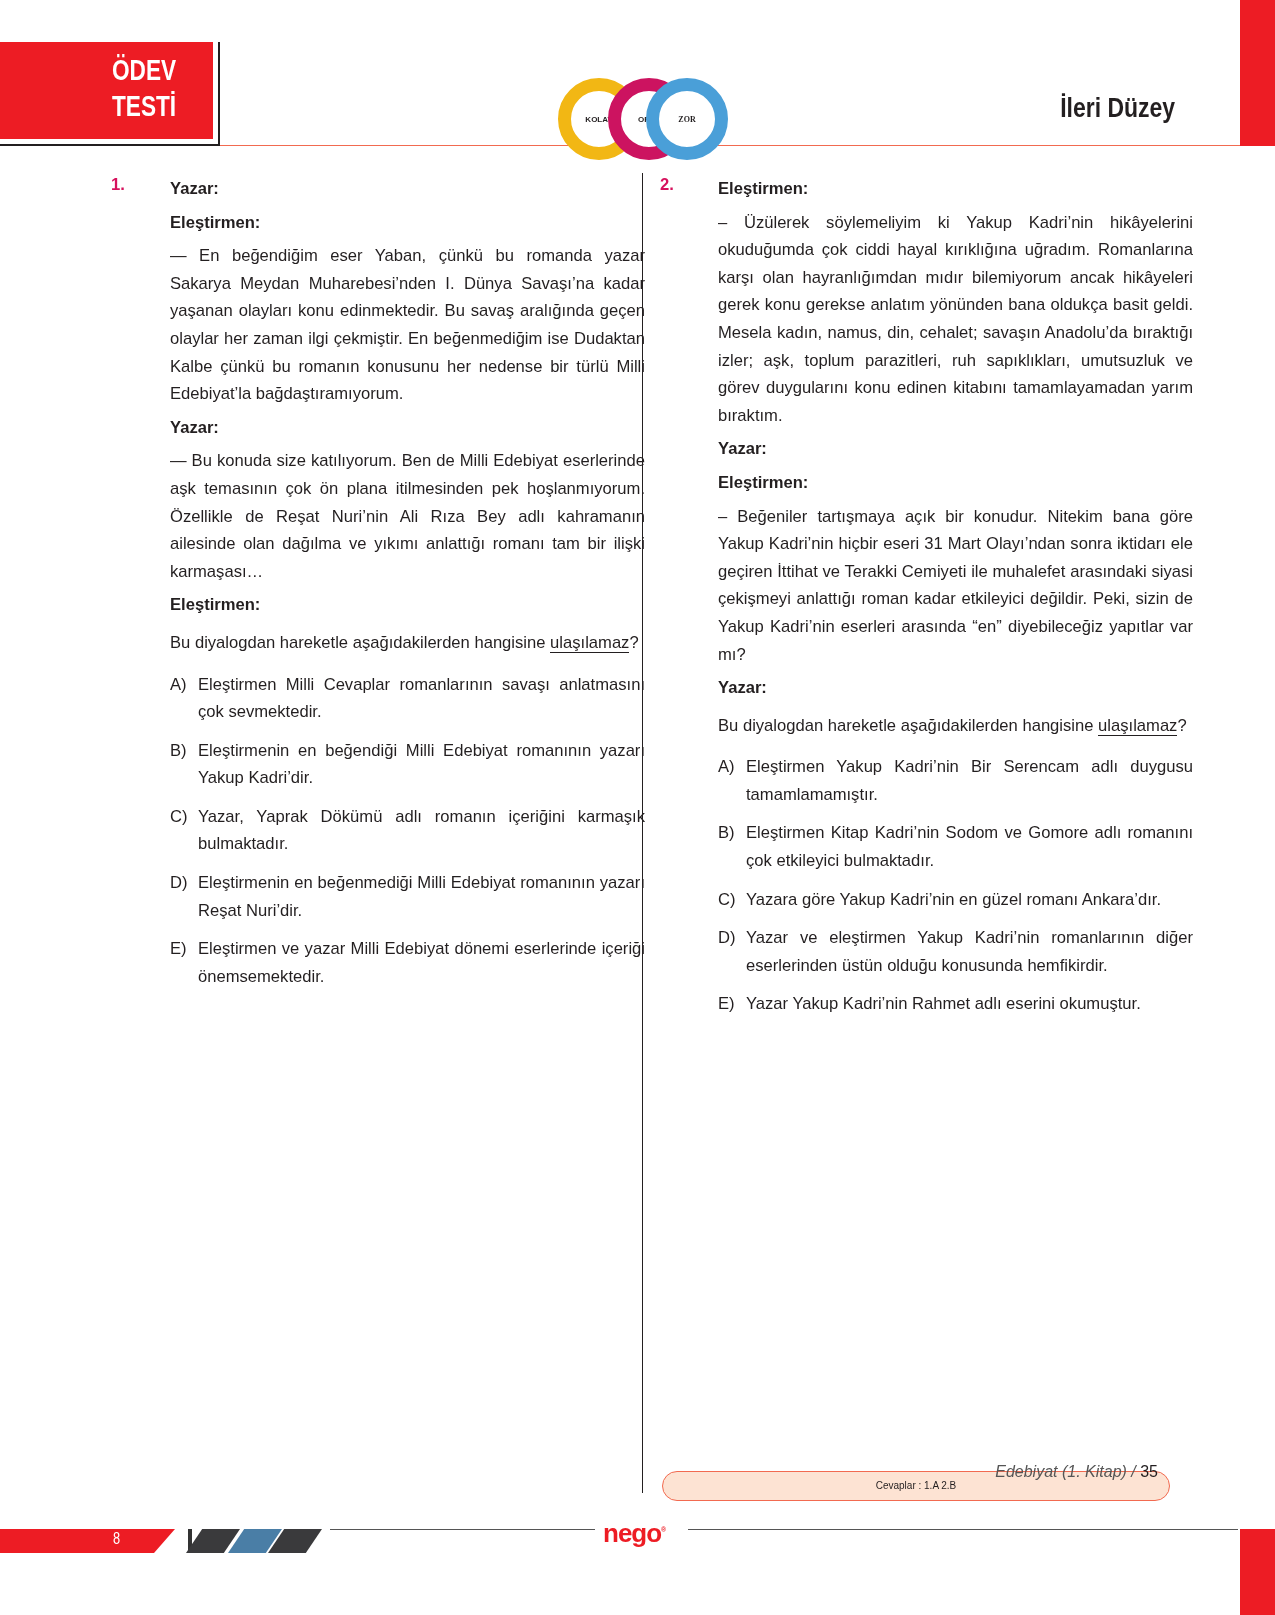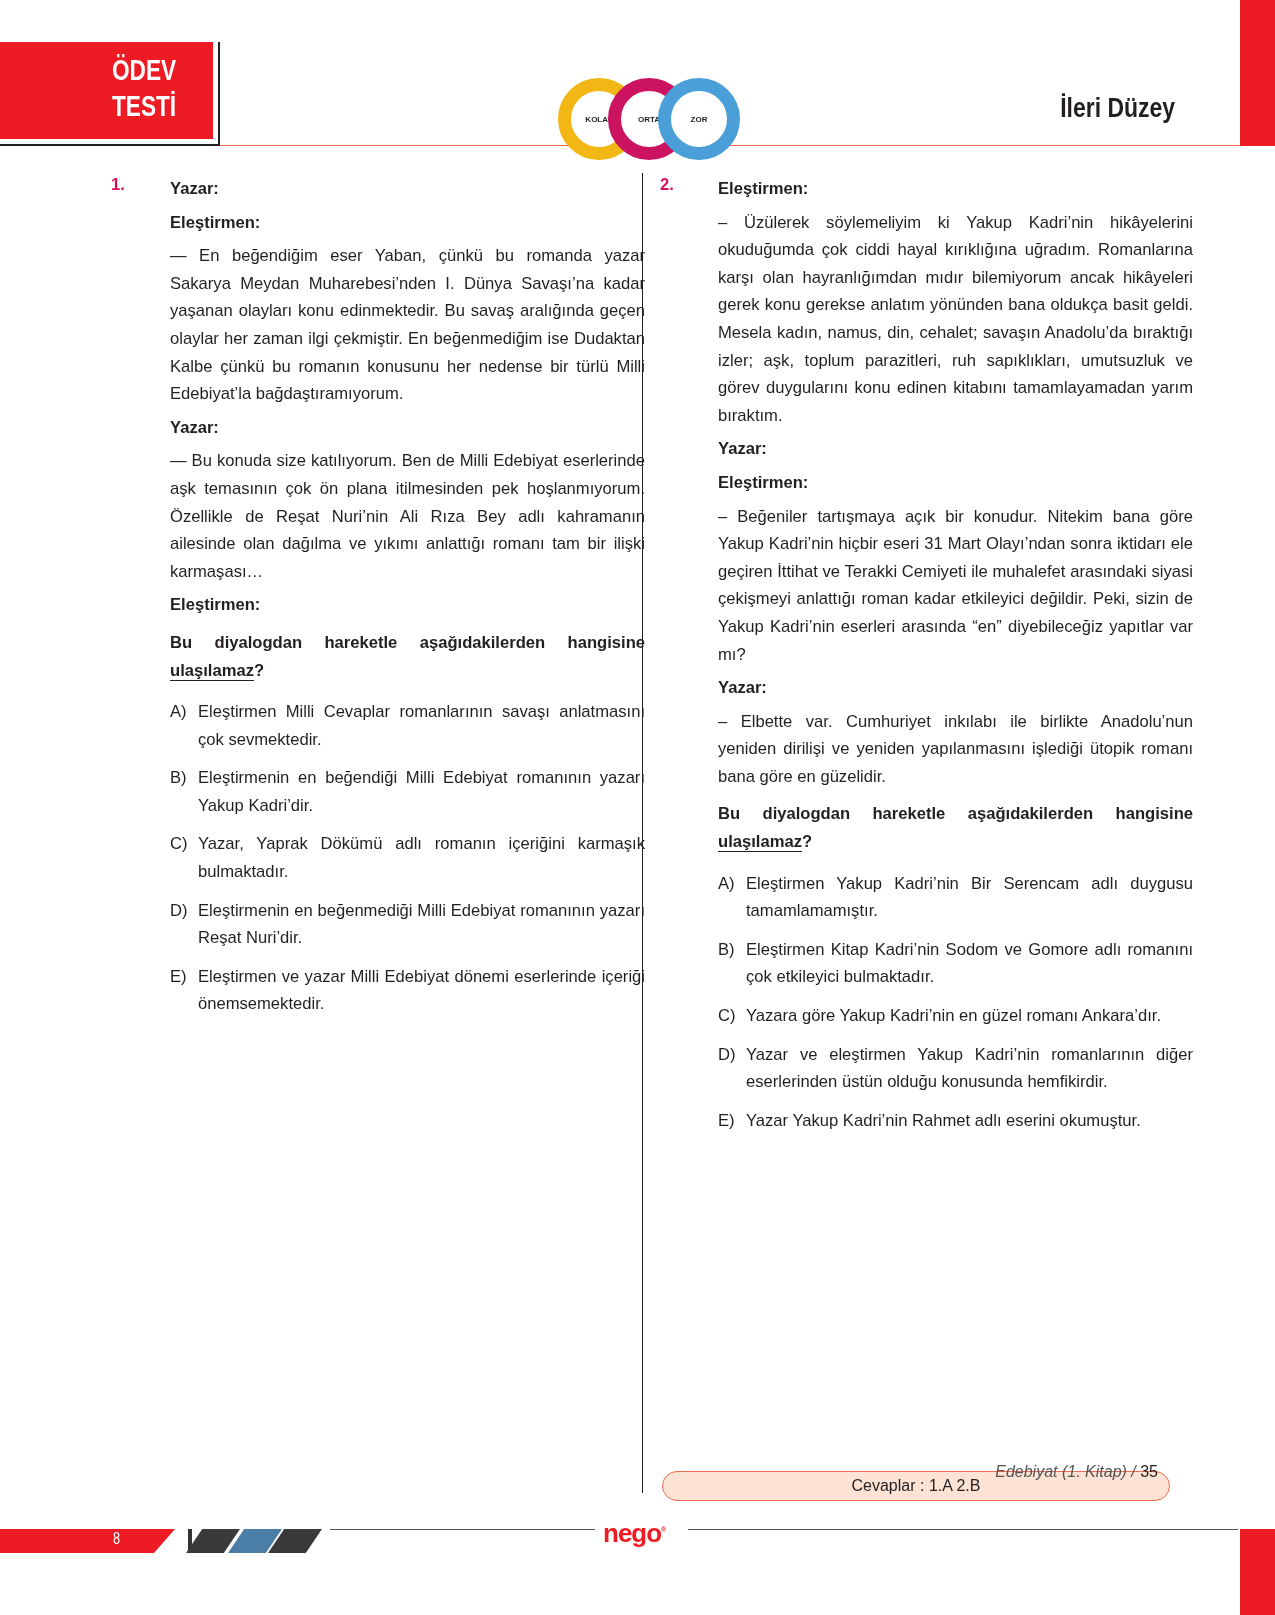--- a/index.html
+++ b/index.html
@@ -17,40 +17,40 @@
   .hdr-stripe { position:absolute; right:0; top:0; width:35px; height:146px; background:#ed1c24; }
   .hdr-level { position:absolute; right:100px; top:92px; font-size:28px; font-weight:bold; color:#231f20;
          transform:scaleX(0.82); transform-origin:right top; }
 
   .rings { position:absolute; left:558px; top:78px; width:160px; height:68px; }
   .ring { position:absolute; top:0; width:56px; height:56px; border-radius:50%; border:13px solid; background:#fff;
           display:flex; align-items:center; justify-content:center; }
   .ring span { font-size:8px; font-weight:bold; color:#231f20; }
   .ring.k { left:0; border-color:#f2b714; }
   .ring.o { left:50px; border-color:#cc1360; }
-  .ring.z { left:100px; border-color:#4a9fd8; }
+  .ring.z { left:88px; border-color:#4a9fd8;font-family:Liberation Serif, serif; }
 
   
   .divider { position:absolute; left:642px; top:173px; width:1px; height:1320px; background:#231f20; }
   .col { position:absolute; top:175px; width:478px; font-size:16.6px; line-height:27.6px;margin-left:19px; }
   .col.left { left:151px; width:475px; }
   .col.right { left:699px; width:475px; }
   .qnum { position:absolute; font-weight:bold; color:#d6125d; font-size:16.6px; }
   .speaker { font-weight:bold; margin:0 0 6px 0; }
   .para { text-align:justify; margin:0 0 6px 0; }
-  .question { font-weight:bold; margin:10px 0 14px 0; text-align:justify; }
+  .question { font-weight:normal; margin:10px 0 14px 0; text-align:justify; }
   .question u { text-decoration:none; border-bottom:1.5px solid #231f20; }
   .opt { display:flex; margin:0 0 11px 0; }
   .opt-key { width:28px; flex:none; }
   .opt-text { flex:1; text-align:justify; }
 
   
   .answers { position:absolute; left:662px; top:1471px; width:508px; height:30px; border:1.5px solid #f26a50;
              border-radius:15px; background:#fde3d3; box-sizing:border-box; text-align:center;
-             font-size:16px; line-height:28px; color:#231f20; }
+             font-size:10px; line-height:28px; color:#231f20; }
 
   
   .foot-red { position:absolute; left:0; top:1529px; width:175px; height:24px; background:#ed1c24;
               clip-path:polygon(0 0,100% 0,88% 100%,0 100%); }
   .foot-page { position:absolute; left:112px; top:1530px; color:#fff; font-size:16px; transform:scaleX(0.8); }
   .slash { position:absolute; top:1529px; height:24px; clip-path:polygon(30% 0,100% 0,70% 100%,0 100%); }
   .foot-line { position:absolute; left:330px; top:1529px; width:265px; height:1px; background:#555; }
   .foot-line2 { position:absolute; left:688px; top:1529px; width:550px; height:1px; background:#555; }
   .logo { position:absolute; left:603px; top:1518px; font-size:26px; font-weight:bold; color:#ed1c24; letter-spacing:-1px; }
   .logo sup { font-size:7px; color:#ed1c24; }
@@ -119,21 +119,20 @@
 </div>
 
 <span class="qnum" style="left:660px;top:175px;">2.</span>
 <div class="col right">
   <div class="speaker">Eleştirmen:</div>
   <div class="para">– Üzülerek söylemeliyim ki Yakup Kadri’nin hikâyelerini okuduğumda çok ciddi hayal kırıklığına uğradım. Romanlarına karşı olan hayranlığımdan mıdır bilemiyorum ancak hikâyeleri gerek konu gerekse anlatım yönünden bana oldukça basit geldi. Mesela kadın, namus, din, cehalet; savaşın Anadolu’da bıraktığı izler; aşk, toplum parazitleri, ruh sapıklıkları, umutsuzluk ve görev duygularını konu edinen kitabını tamamlayamadan yarım bıraktım.</div>
   <div class="speaker">Yazar:</div>
   <div class="speaker">Eleştirmen:</div>
   <div class="para">– Beğeniler tartışmaya açık bir konudur. Nitekim bana göre Yakup Kadri’nin hiçbir eseri 31 Mart Olayı’ndan sonra iktidarı ele geçiren İttihat ve Terakki Cemiyeti ile muhalefet arasındaki siyasi çekişmeyi anlattığı roman kadar etkileyici değildir. Peki, sizin de Yakup Kadri’nin eserleri arasında “en” diyebileceğiz yapıtlar var mı?</div>
   <div class="speaker">Yazar:</div>
-  <div class="para">– Elbette var. Cumhuriyet inkılabı ile birlikte Anadolu’nun yeniden dirilişi ve yeniden yapılanmasını işlediği ütopik romanı bana göre en güzelidir.</div>
   <div class="question"><span>Bu diyalogdan hareketle aşağıdakilerden hangisine </span><u>ulaşılamaz</u><span>?</span></div>
   <div class="opt">
       <span class="opt-key">A)</span>
       <span class="opt-text">Eleştirmen Yakup Kadri’nin Bir Serencam adlı duygusu tamamlamamıştır.</span>
     </div>
   <div class="opt">
       <span class="opt-key">B)</span>
       <span class="opt-text">Eleştirmen Kitap Kadri’nin Sodom ve Gomore adlı romanını çok etkileyici bulmaktadır.</span>
     </div>
   <div class="opt">

